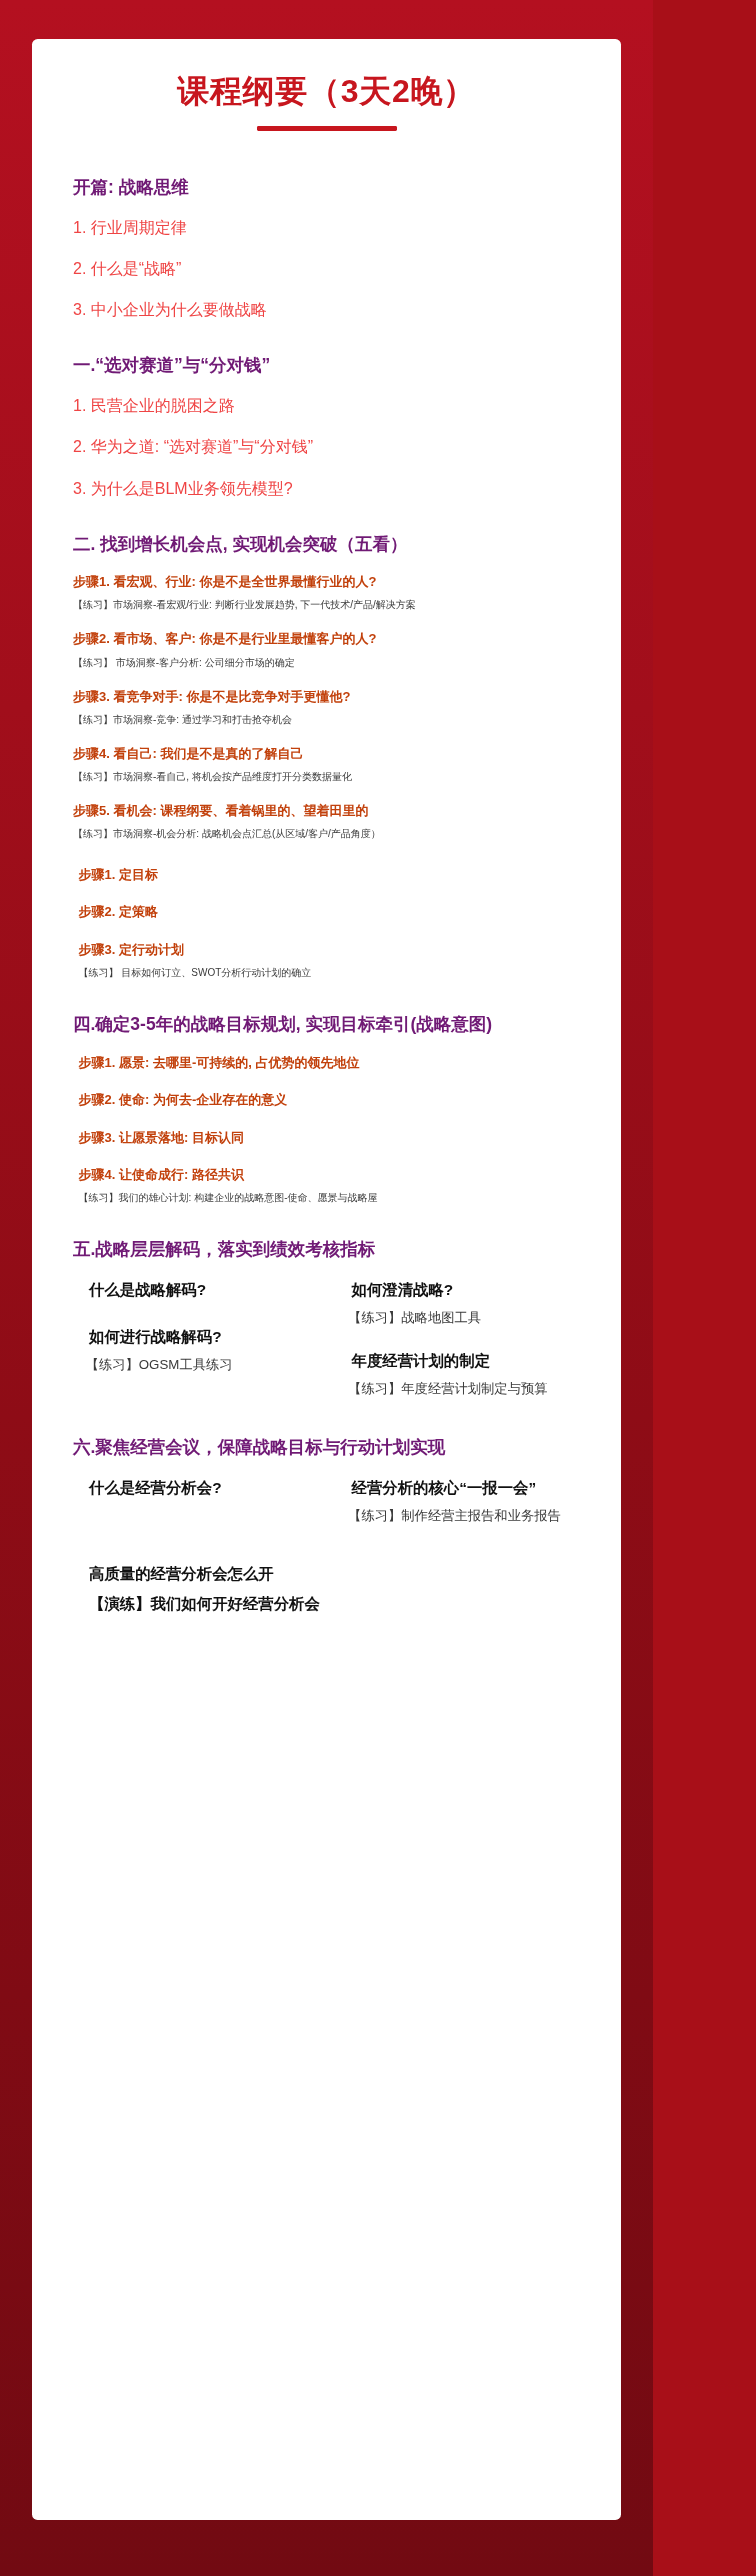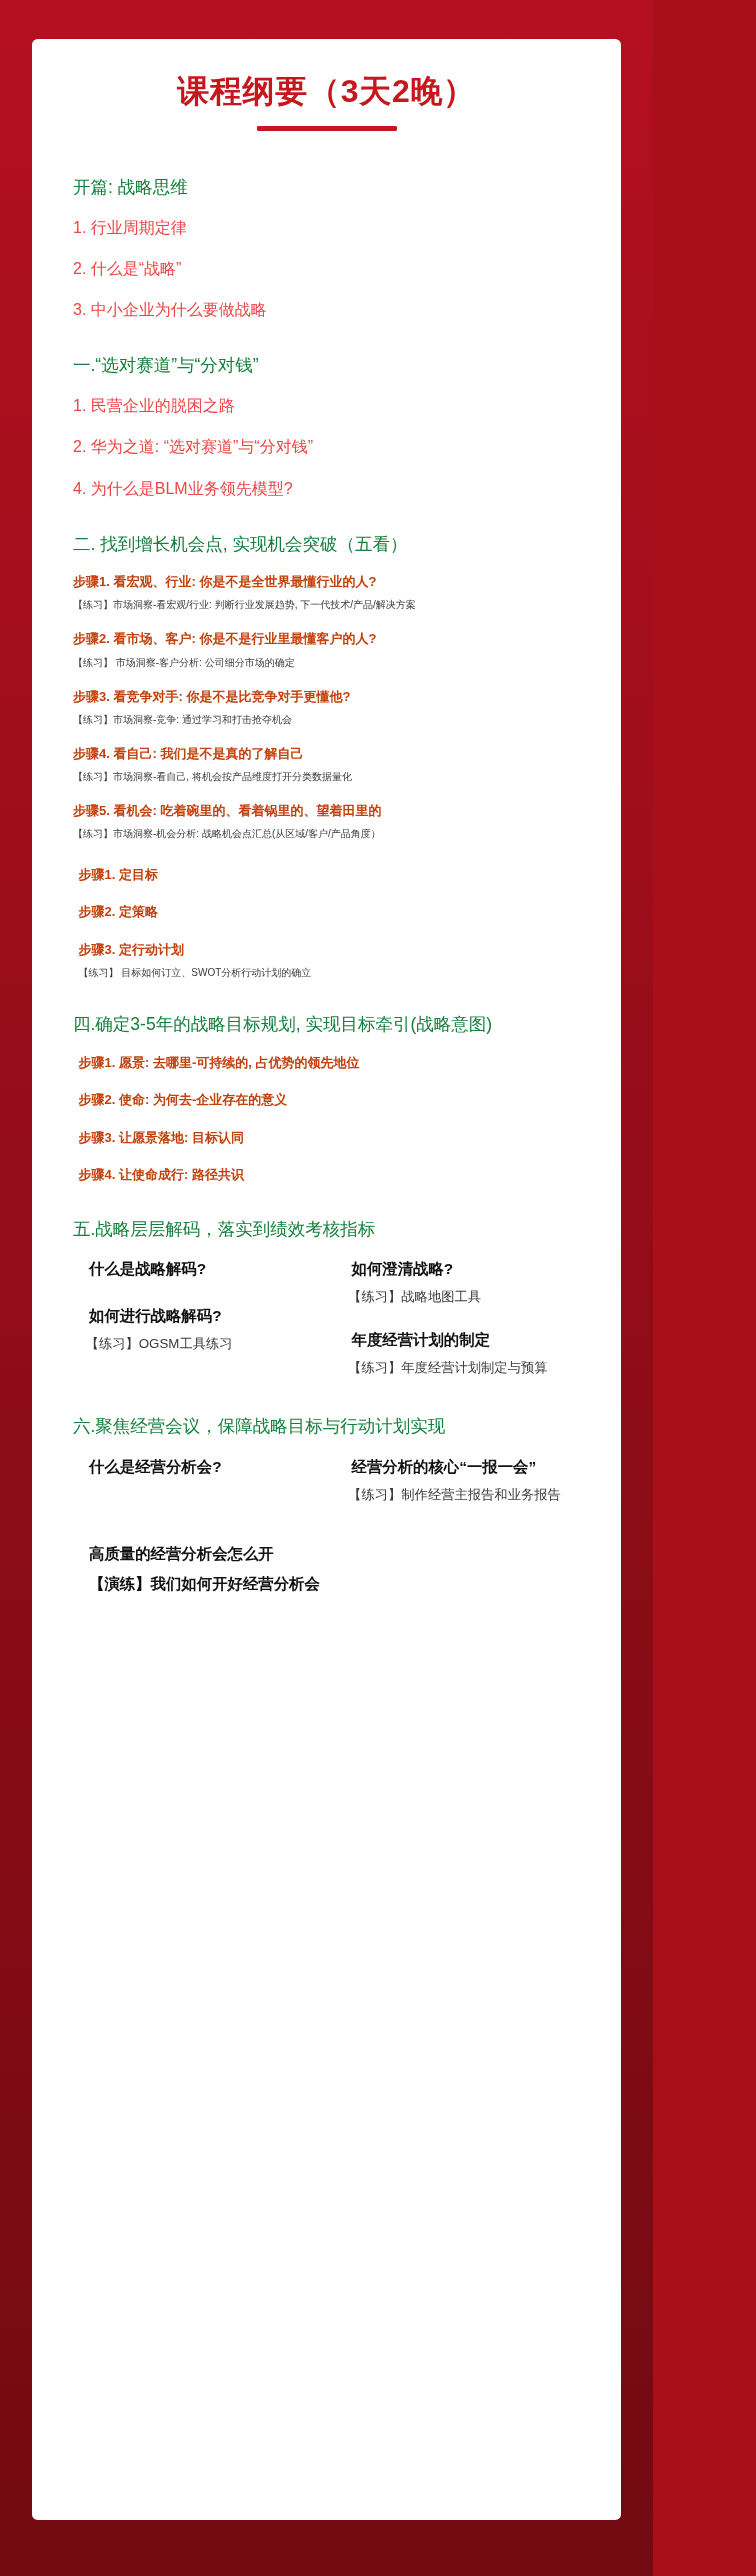--- a/index.html
+++ b/index.html
@@ -43,22 +43,22 @@
     background: #c7161e;
     margin: 15.4px auto 0 auto;
     border-radius: 1.4px;
   }
   
   .section {
     margin-bottom: 24px;
   }
   .sec-head {
     font-size: 17.5px;
-    font-weight: normal;
-    color: #15803d;
+    font-weight: bold;
+    color: #701a75;
     margin: 0 0 15.4px 0;
     line-height: 1.5;
   }
   .sec-head.spaced {
     margin-top: 31px;
   }
   .item {
     font-size: 16px;
     color: #ef4444;
     margin: 0 0 18px 0;
@@ -129,55 +129,56 @@
       <div class="sec-head">开篇: 战略思维</div>
       <div class="item">1. 行业周期定律</div>
       <div class="item">2. 什么是“战略”</div>
       <div class="item">3. 中小企业为什么要做战略</div>
     </div>
 
     <div class="section">
       <div class="sec-head spaced">一.“选对赛道”与“分对钱”</div>
       <div class="item">1. 民营企业的脱困之路</div>
       <div class="item">2. 华为之道: “选对赛道”与“分对钱”</div>
-      <div class="item">4. 为什么是BLM业务领先模型?</div>
+      <div class="item">3. 为什么是BLM业务领先模型?</div>
     </div>
 
     <div class="section">
       <div class="sec-head spaced">二. 找到增长机会点, 实现机会突破（五看）</div>
 
       <div class="step">步骤1. 看宏观、行业: 你是不是全世界最懂行业的人?</div>
       <div class="practice">【练习】市场洞察-看宏观/行业: 判断行业发展趋势, 下一代技术/产品/解决方案</div>
 
       <div class="step">步骤2. 看市场、客户: 你是不是行业里最懂客户的人?</div>
       <div class="practice">【练习】 市场洞察-客户分析: 公司细分市场的确定</div>
 
       <div class="step">步骤3. 看竞争对手: 你是不是比竞争对手更懂他?</div>
       <div class="practice">【练习】市场洞察-竞争: 通过学习和打击抢夺机会</div>
 
       <div class="step">步骤4. 看自己: 我们是不是真的了解自己</div>
       <div class="practice">【练习】市场洞察-看自己, 将机会按产品维度打开分类数据量化</div>
 
-      <div class="step">步骤5. 看机会: 吃着碗里的、看着锅里的、望着田里的</div>
+      <div class="step">步骤5. 看机会: 课程纲要、看着锅里的、望着田里的</div>
       <div class="practice">【练习】市场洞察-机会分析: 战略机会点汇总(从区域/客户/产品角度）</div>
     </div>
 
     <div class="section">
       <div class="step plain indent">步骤1. 定目标</div>
       <div class="step plain indent">步骤2. 定策略</div>
       <div class="step indent">步骤3. 定行动计划</div>
       <div class="practice indent">【练习】 目标如何订立、SWOT分析行动计划的确立</div>
     </div>
 
     <div class="section">
       <div class="sec-head spaced">四.确定3-5年的战略目标规划, 实现目标牵引(战略意图)</div>
       <div class="step plain indent">步骤1. 愿景: 去哪里-可持续的, 占优势的领先地位</div>
       <div class="step plain indent">步骤2. 使命: 为何去-企业存在的意义</div>
       <div class="step plain indent">步骤3. 让愿景落地: 目标认同</div>
       <div class="step indent">步骤4. 让使命成行: 路径共识</div>
+      <div class="practice indent">【练习】我们的雄心计划: 构建企业的战略意图-使命、愿景与战略屋</div>
     </div>
 
     <div class="section">
       <div class="sec-head spaced">五.战略层层解码，落实到绩效考核指标</div>
       <div class="cols">
         <div class="col">
           <div class="q">什么是战略解码?</div>
           <div class="q gap2">如何进行战略解码?</div>
           <div class="sub">【练习】OGSM工具练习</div>
         </div>

